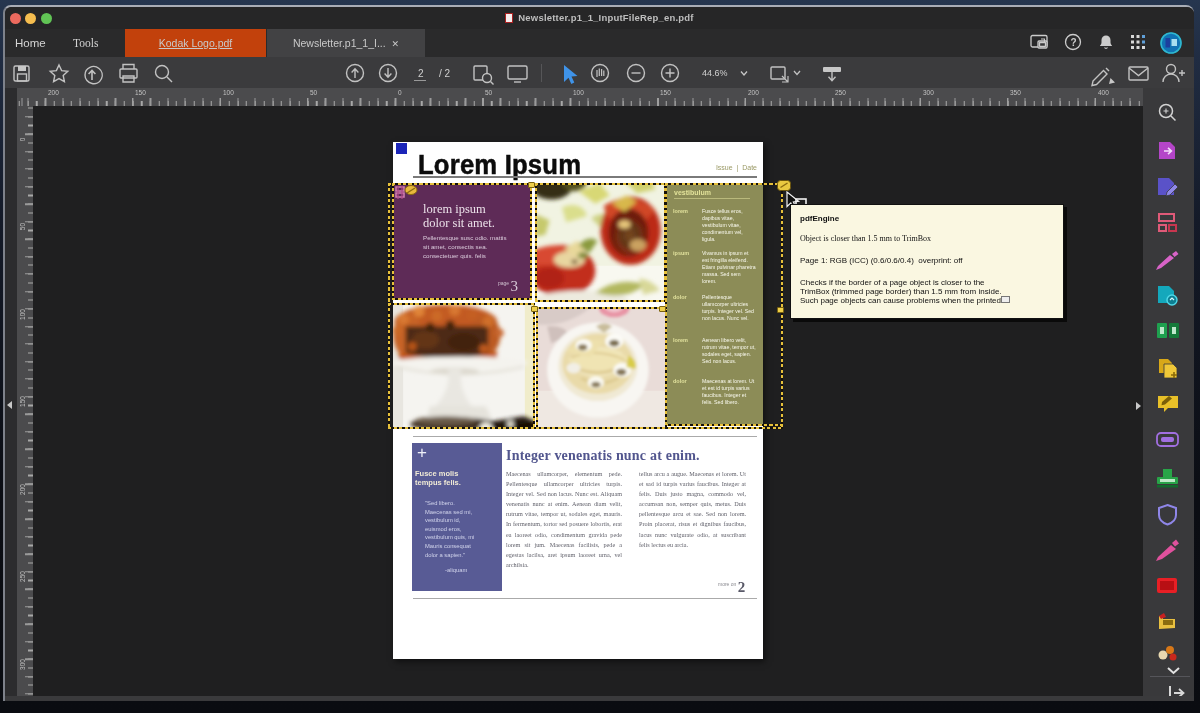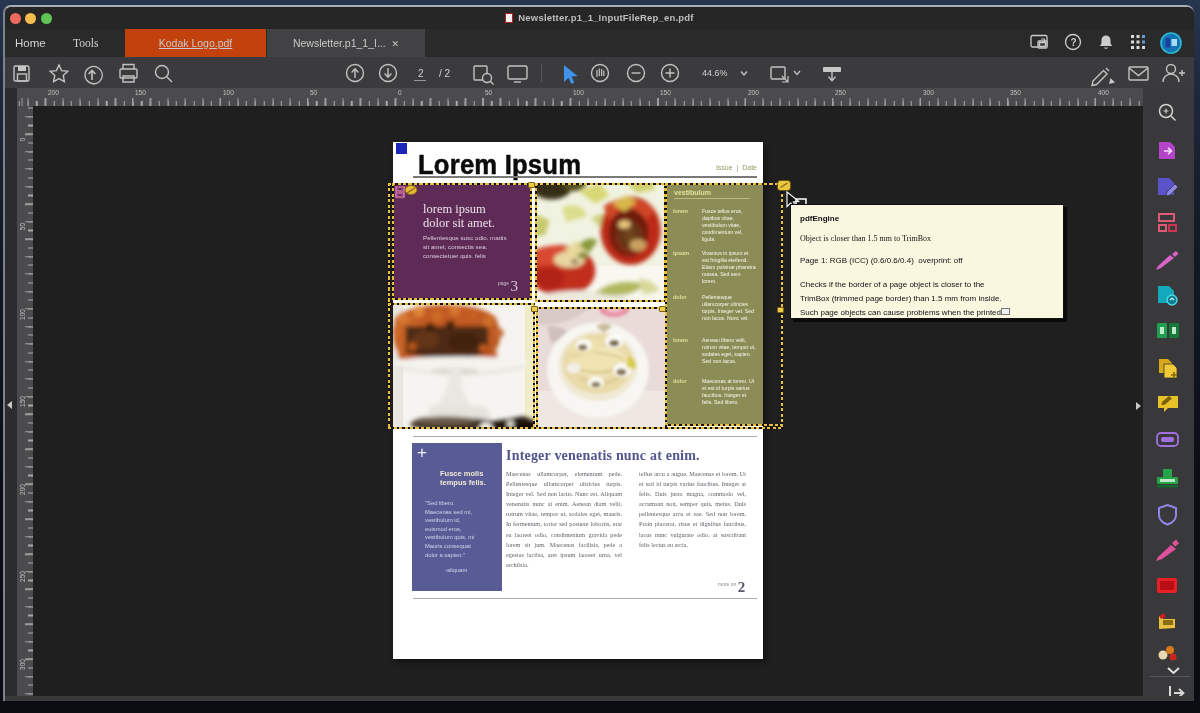--- a/index.html
+++ b/index.html
@@ -460,21 +460,21 @@
           <ellipse cx="58" cy="74" rx="4.5" ry="2.8" fill="#8a7c5c"></ellipse>
         <path d="M90 46 q9 4 7 13 l-9 -2 z" fill="#d8cc4a"></path>
         <path d="M58 18 q8 -6 16 0 l-8 6 z" fill="#c8bc9a"></path>
       </g>
     </svg>
   </div>
   <div class="abs" style="left:20px; top:294px; width:344px; height:1px; background:#aaa;"></div>
 
   <div class="abs" style="left:19px; top:301px; width:90px; height:148px; background:#585b95;">
     <div class="abs" style="left:5px; top:0px; font-size:17px; color:#eef0f8;">+</div>
-    <div class="abs" style="left:28px; top:26px; font-size:7.5px; line-height:9px; font-weight:bold; color:#f0ead6;">Fusce molis<br>tempus felis.</div>
+    <div class="abs" style="left:3px; top:26px; font-size:7.5px; line-height:9px; font-weight:bold; color:#f0ead6;">Fusce molis<br>tempus felis.</div>
     <div class="abs" style="left:13px; top:56px; font-size:5.8px; line-height:8.6px; color:#d2d5ec;">"Sed libero.<br>Maecenas sed mi,<br>vestibulum id,<br>euismod eros,<br>vestibulum quis, mi<br>Mauris consequat<br>dolor a sapien."</div>
     <div class="abs" style="left:33px; top:124px; font-size:5.8px; color:#d2d5ec;">-aliquam</div>
   </div>
 
   <div class="abs" style="left:113px; top:306px; font-family:'Liberation Serif',serif; font-size:14px; font-weight:bold; color:#52568e; letter-spacing:0.2px;">Integer venenatis nunc at enim.</div>
   <div class="abs" style="left:113px; top:327px; width:116px; height:112px; overflow:hidden; font-family:'Liberation Serif',serif; font-size:6.2px; line-height:10.1px; color:#62626c; text-align:justify;">Maecenas ullamcorper, elementum pede. Pellentesque ullamcorper ultricies turpis. Integer vel. Sed non lacus. Nunc est. Aliquam venenatis nunc at enim. Aenean diam velit, rutrum vitae, tempor ut, sodales eget, mauris. In fermentum, tortor sed posuere lobortis, erat ea laoreet odio, condimentum gravida pede lorem sit jum. Maecenas facilisis, pede a egestas lacilsa, aret ipsum laoreet urna, vel archilsia.</div>
   <div class="abs" style="left:246px; top:327px; width:107px; height:90px; overflow:hidden; font-family:'Liberation Serif',serif; font-size:6.2px; line-height:10.1px; color:#62626c; text-align:justify;">tellus arcu a augue. Maecenas et lorem. Ut et sad id turpis varius faucibus. Integer at felis. Duis justo magna, commodo vel, accumsan non, semper quis, metus. Duis pellentesque arcu et sae. Sed non lorem. Proin placerat, risus et dignibus faucibus, lacus nunc vulgurate odio, at suscribant felis lectus eu arcia.</div>
   <div class="abs" style="left:325px; top:437px; font-size:5px; color:#8a8a90;">more on&nbsp;<span style="font-family:'Liberation Serif',serif; font-size:15px; font-weight:bold; color:#595968; vertical-align:-6px;">2</span></div>
   <div class="abs" style="left:20px; top:456px; width:344px; height:1px; background:#aaa;"></div>
 </div>
@@ -506,14 +506,14 @@
   <svg style="position:absolute; left:785px; top:191px;" width="24" height="22" viewBox="0 0 24 22">
     <path d="M2 1 l0 14.5 3.8 -3.6 2.4 5.4 2.6 -1.2 -2.4 -5.2 5.2 -.5 z" fill="#111" stroke="#f5f5f5" stroke-width="1.2"></path>
     <rect x="11" y="8" width="10" height="8" fill="none" stroke="#f0f0f0" stroke-width="1.6"></rect>
   </svg>
 </div>
 
 <div id="tooltip">
   <div style="position:absolute; left:9px; top:9px; font-weight:bold;">pdfEngine</div>
   <div style="position:absolute; left:9px; top:29px;font-family:Liberation Serif, serif;">Object is closer than 1.5 mm to TrimBox</div>
   <div style="position:absolute; left:9px; top:51px;">Page 1: RGB (ICC) (0.6/0.6/0.4)&nbsp; overprint: off</div>
-  <div style="position:absolute; left:9px; top:73px; line-height:14px; white-space:nowrap;">Checks if the border of a page object is closer to the<br>TrimBox (trimmed page border) than 1.5 mm from inside.<br>Such page objects can cause problems when the printed<span style="display:inline-block;width:9px;height:7px;border:1px solid #777;background:#eee;"></span></div>
+  <div style="position:absolute; left:9px; top:73px; line-height:9px; white-space:nowrap;">Checks if the border of a page object is closer to the<br>TrimBox (trimmed page border) than 1.5 mm from inside.<br>Such page objects can cause problems when the printed<span style="display:inline-block;width:9px;height:7px;border:1px solid #777;background:#eee;"></span></div>
 </div>
 
 </body></html>

